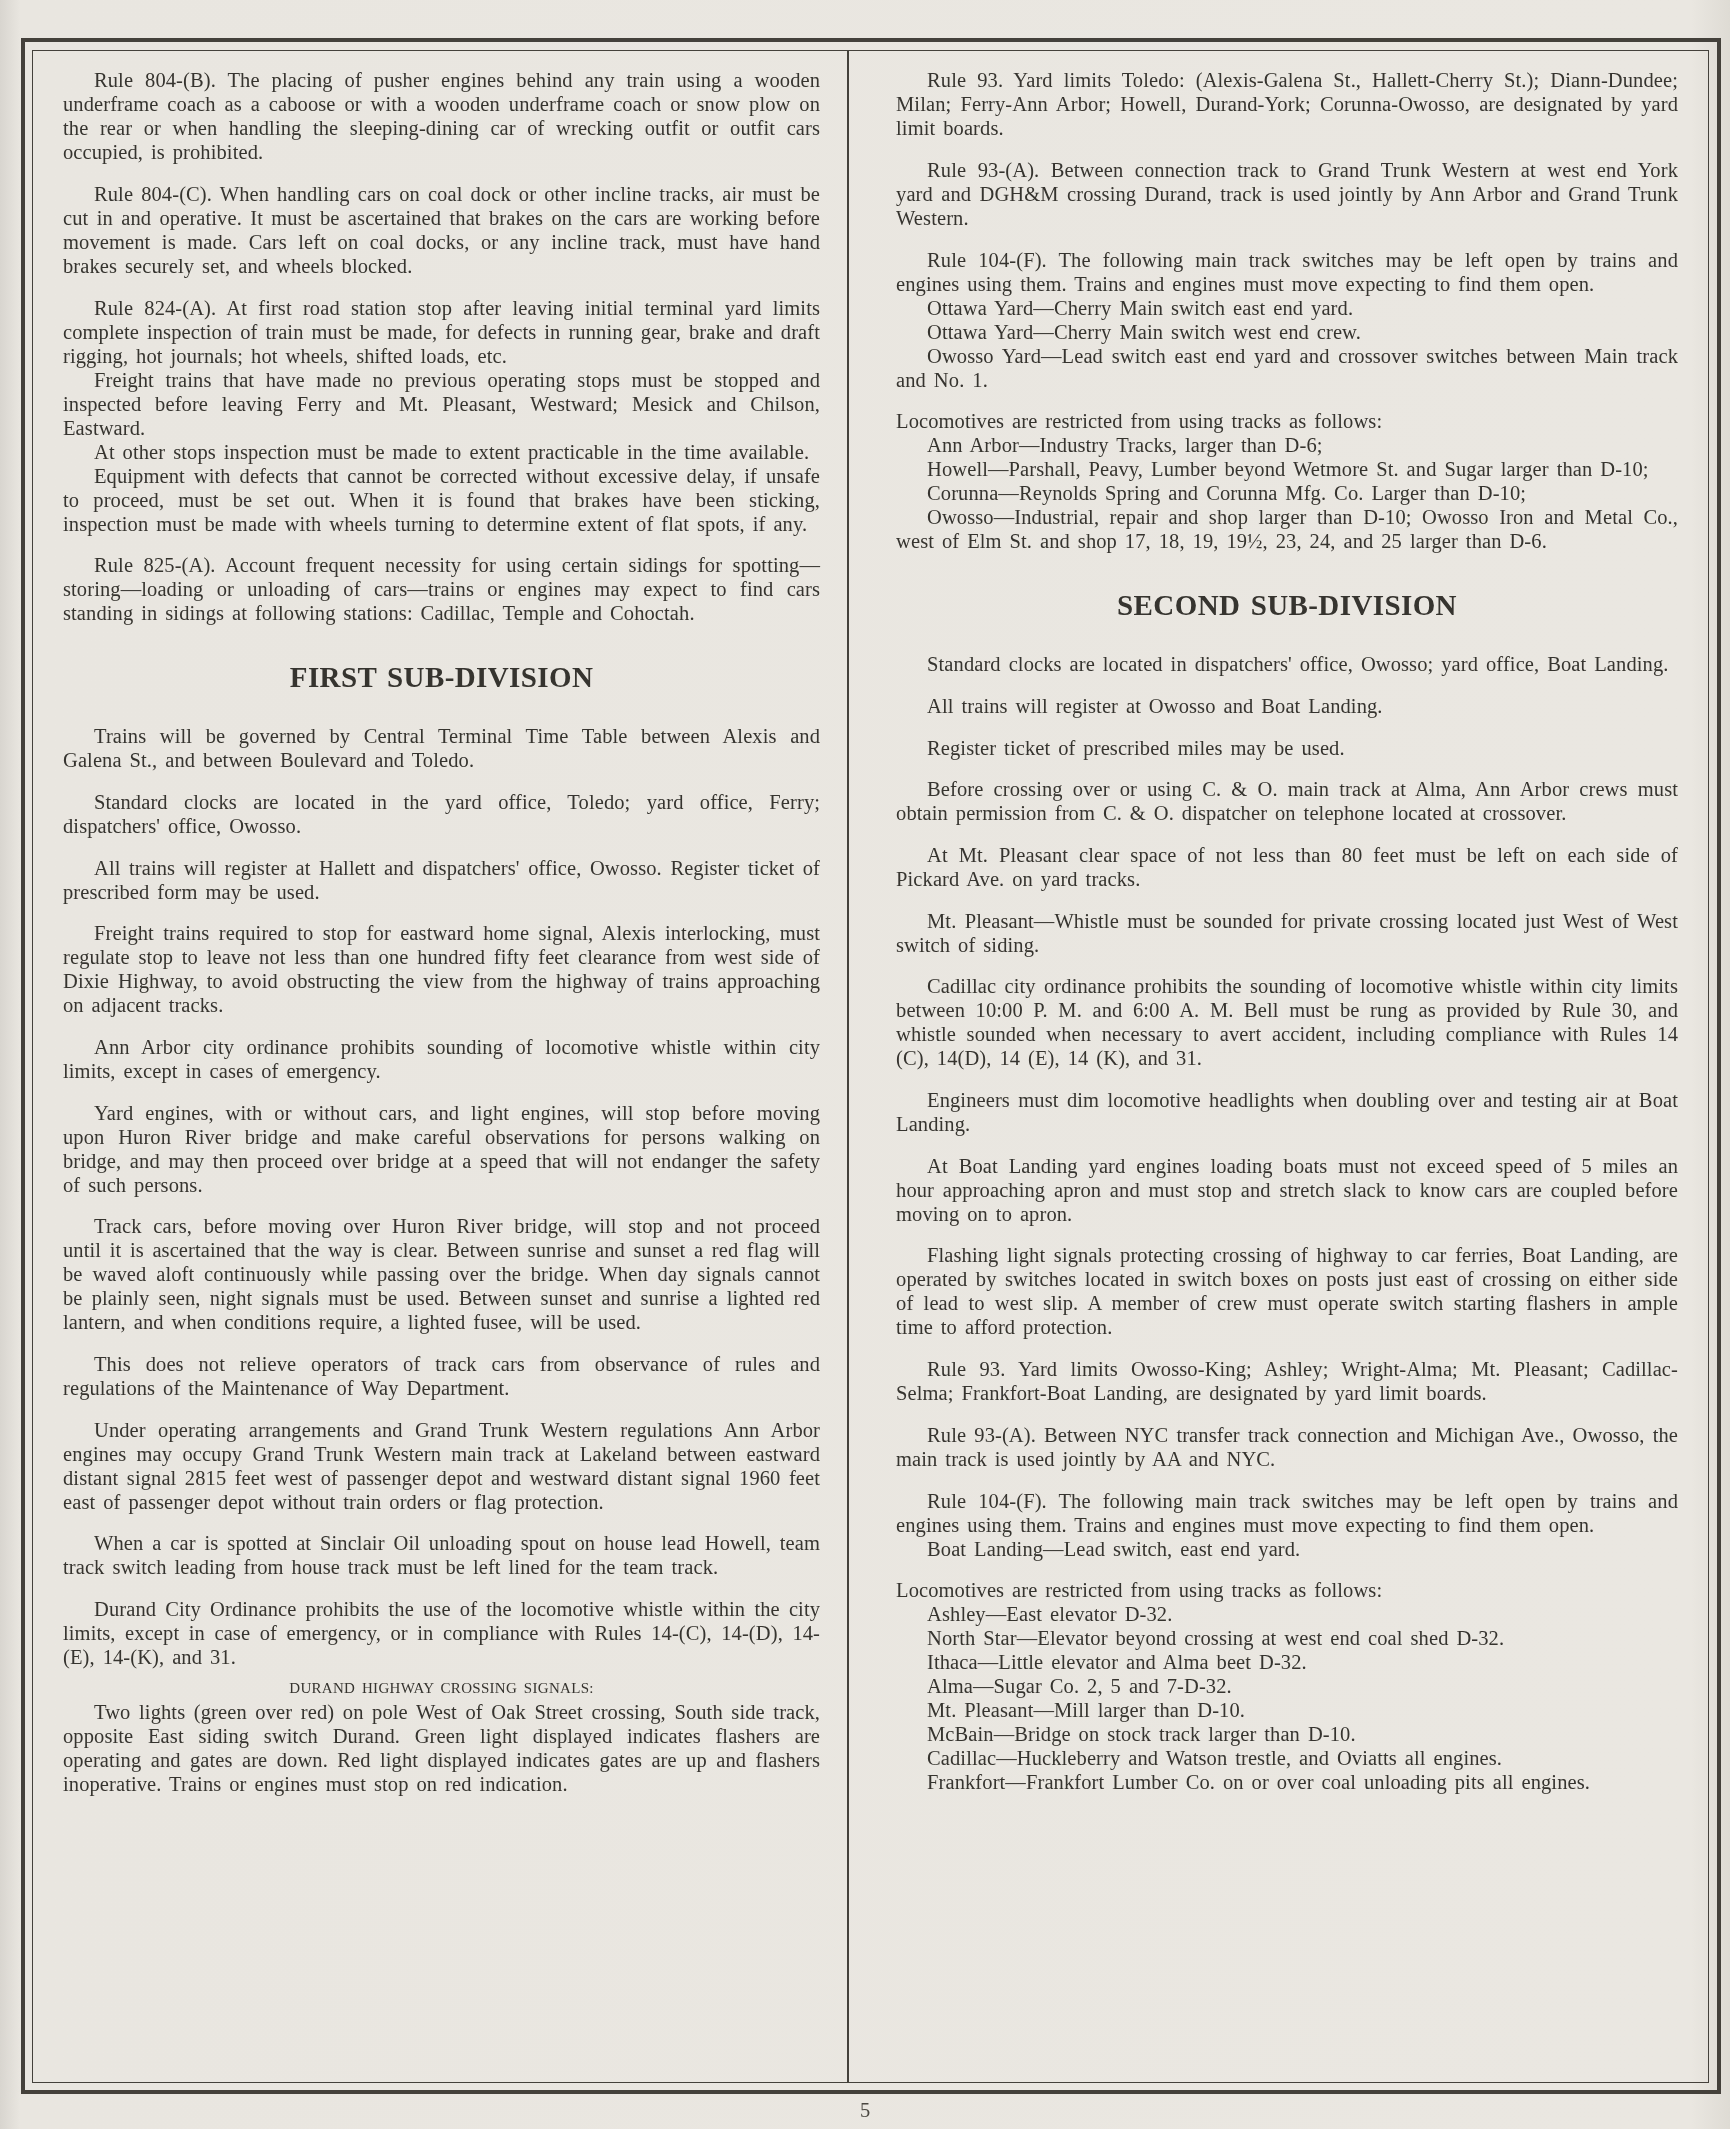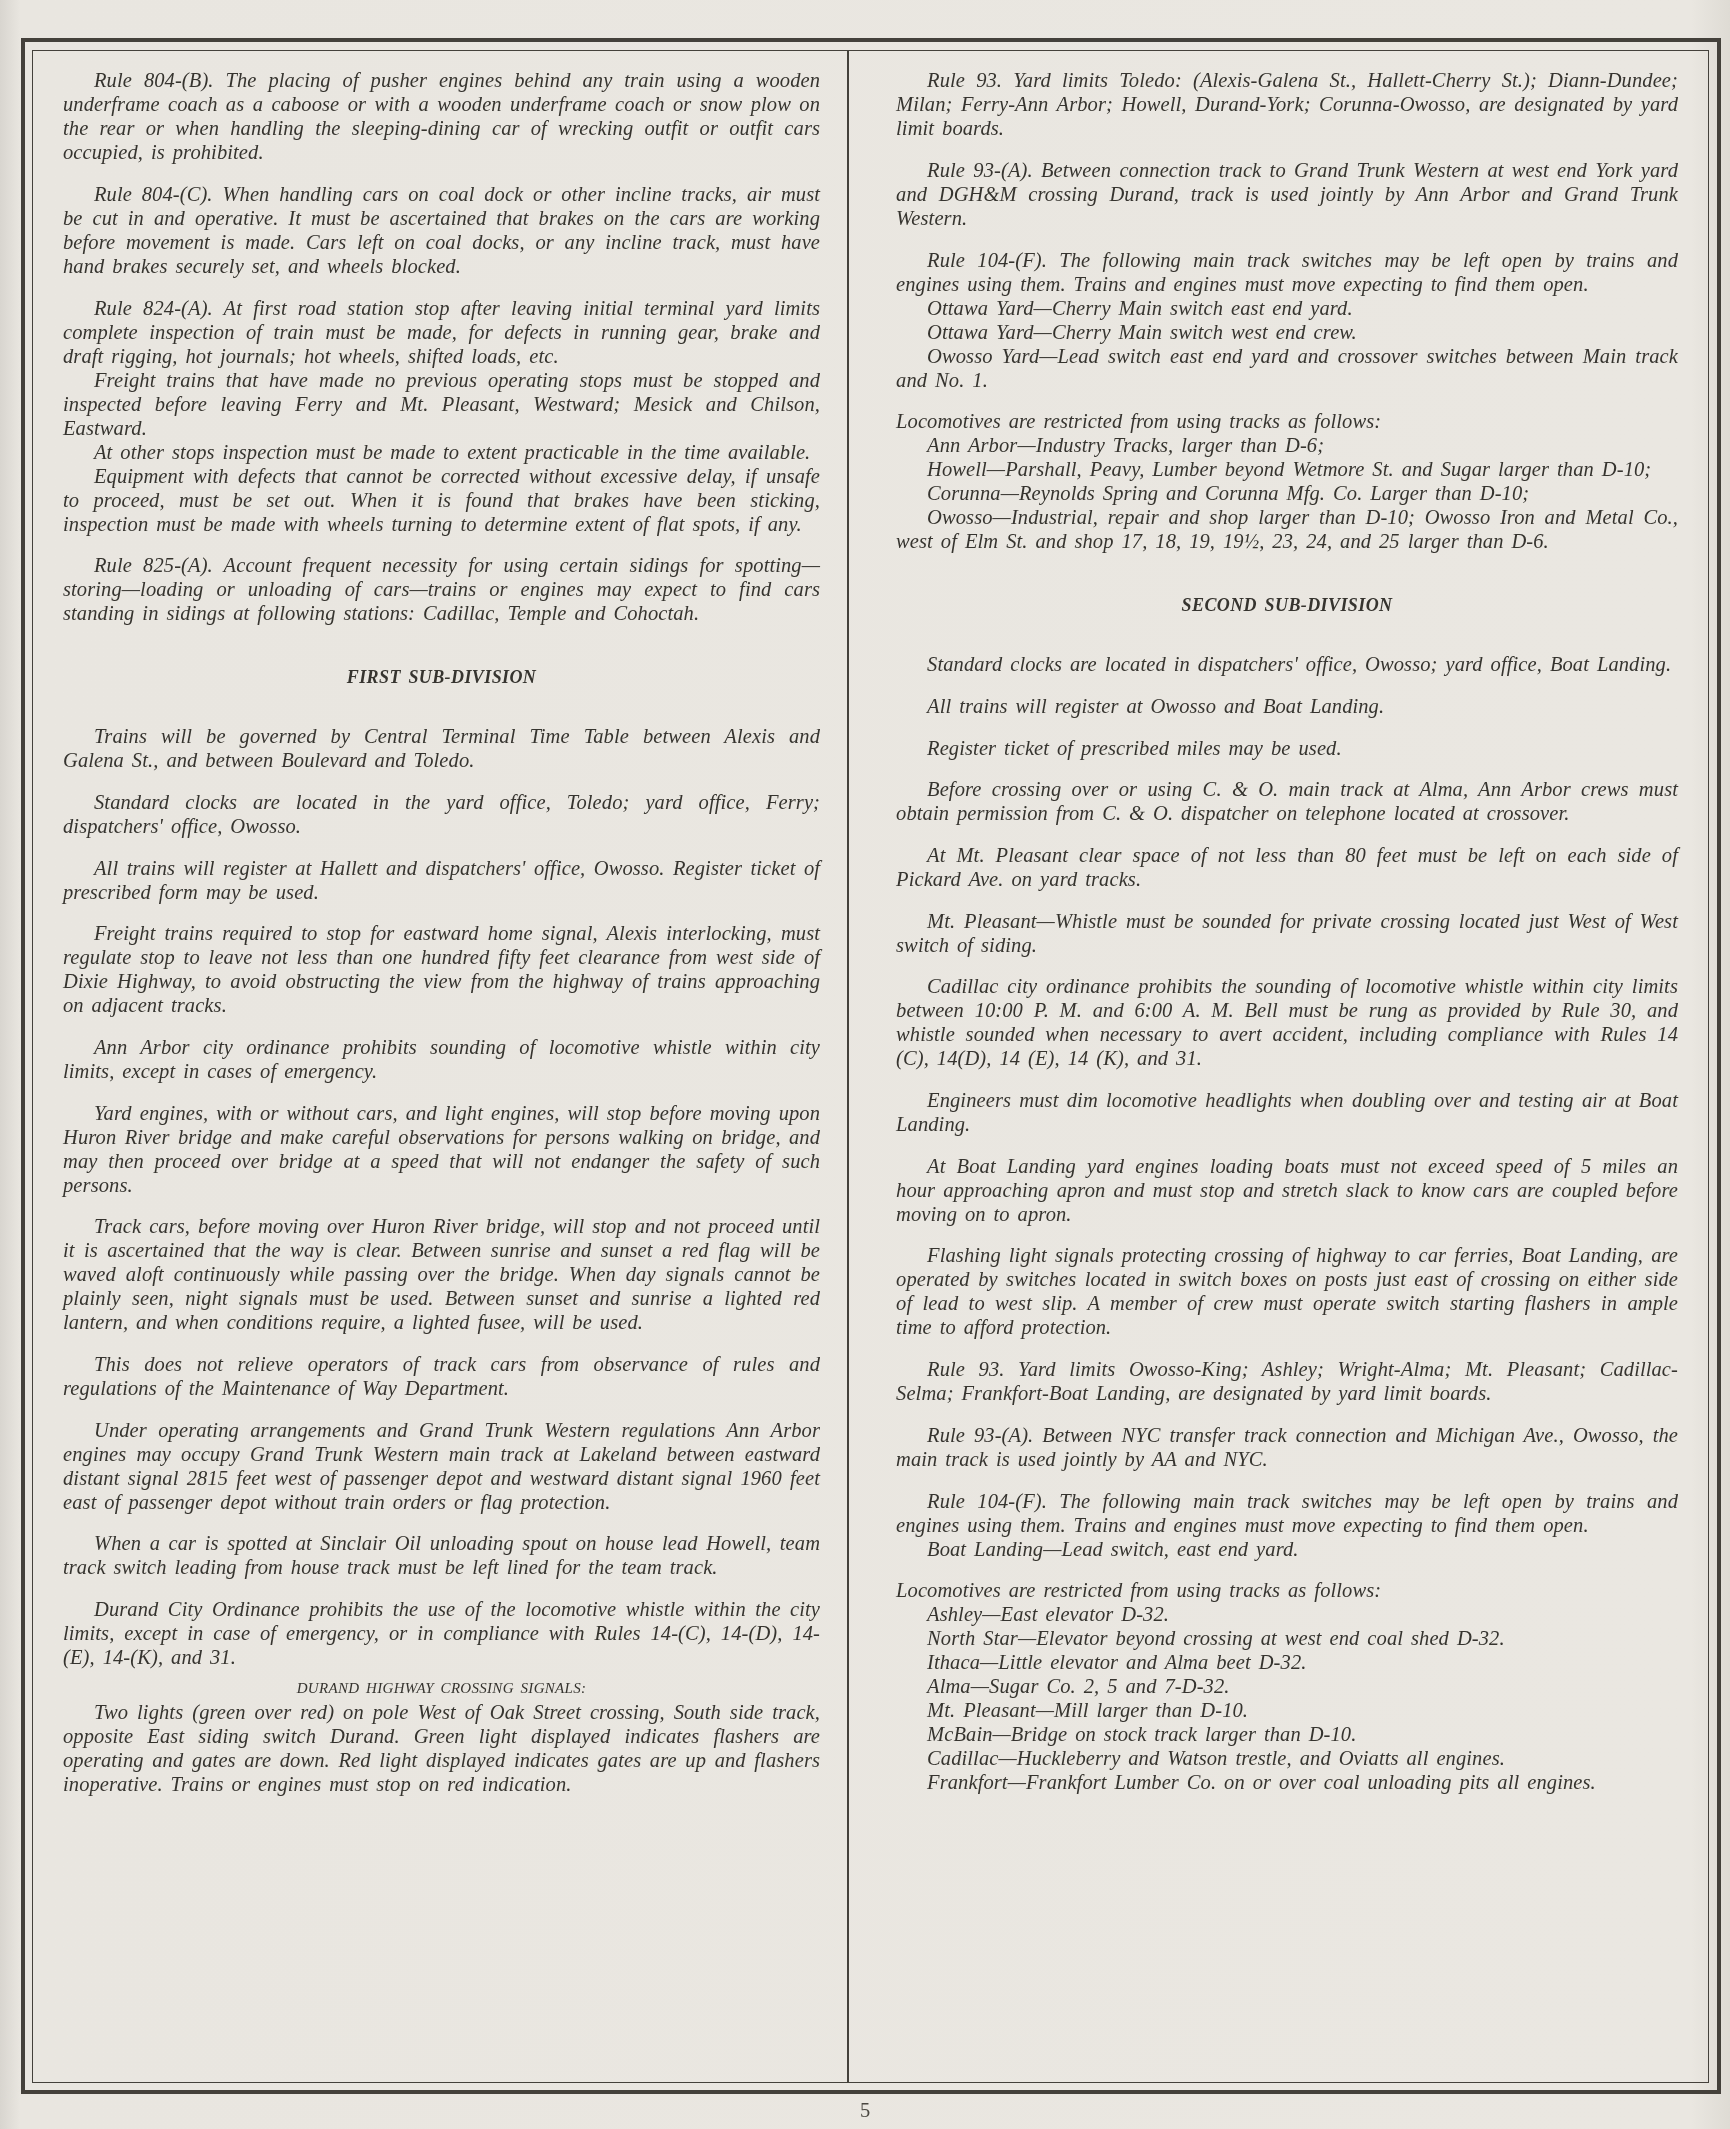--- a/index.html
+++ b/index.html
@@ -20,21 +20,20 @@
     top: 38px;
     left: 20.5px;
     right: 9.5px;
     bottom: 35px;
     border: 4.8px solid #44413b;
   }
   .frame-inner {
     position: absolute;
     inset: 7.5px;
     border: 1.4px solid #44413b;
-    font-style: italic;
   }
   .cols {
     position: absolute;
     inset: 0;
     display: flex;
     overflow: hidden;
   }
   .col {
     box-sizing: border-box;
     height: 100%;
@@ -69,21 +68,21 @@
     margin-top: 17.7px;
   }
   .blk.pt, .blk.li {
     margin-top: 0;
   }
   .blk.h1 {
     margin: 40px 0 35px 0;
     text-align: center;
     text-indent: 0;
     font-weight: bold;
-    font-size: 18px;
+    font-size: 29px;
     letter-spacing: 0.4px;
   }
   .blk.h2 {
     margin-top: 6.8px;
     text-align: center;
     text-indent: 0;
     font-size: 15px;
     letter-spacing: 0.3px;
   }
   .col .blk:first-child {

